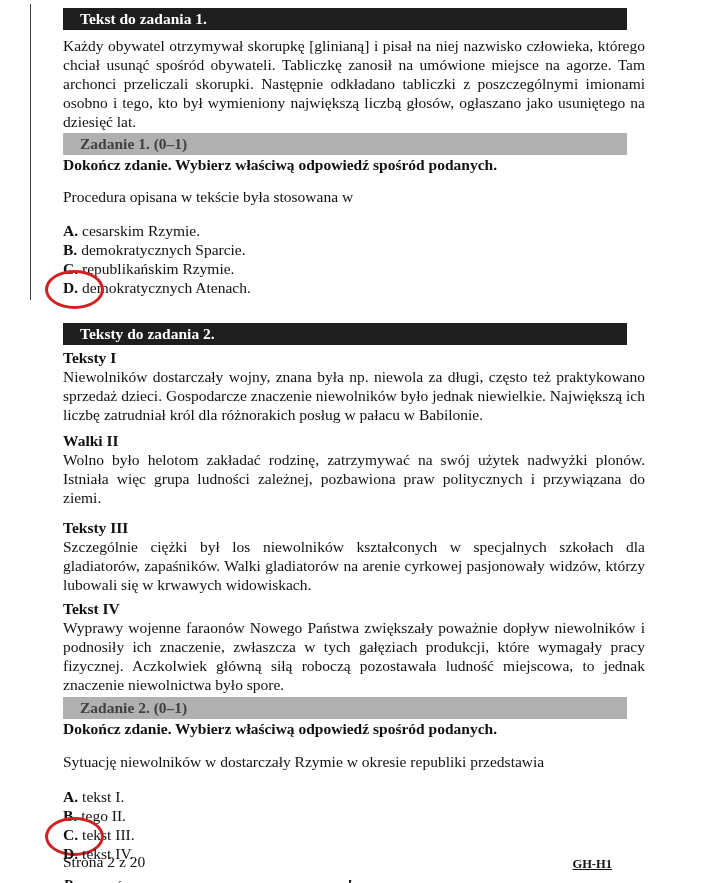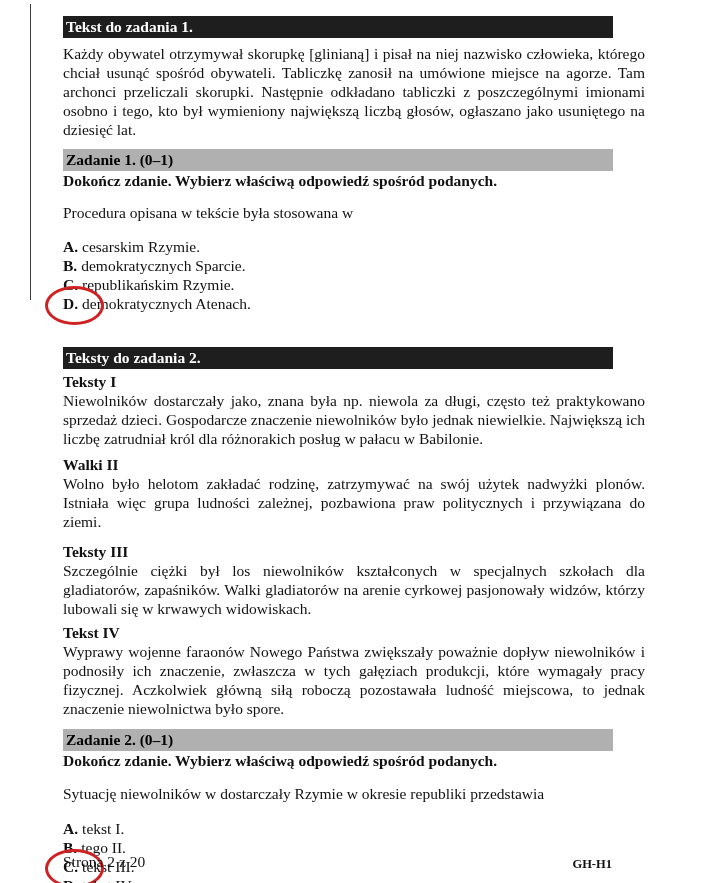--- a/index.html
+++ b/index.html
@@ -14,25 +14,25 @@
     overflow:hidden;
   }
   .content{margin-left:63px;width:582px;}
   .scan-edge{
     position:absolute;left:30px;top:4px;width:1px;height:296px;
     background:#3c3c3c;
   }
   .bar{
     width:547px;
     font-weight:bold;
-    padding:1px 0 2px 3px;
-    margin-top:8px;
+    padding:1px 0 2px 17px;
+    margin-top:0;
   }
   .bar-black{background:#1e1e1e;color:#ffffff;}
-  .bar-gray{background:#b0b0b0;color:#000000;}
+  .bar-gray{background:#b0b0b0;color:#404040;}
   .para{
     text-align:justify;
     margin:0;
   }
   .bold{font-weight:bold;}
   .text-label{font-weight:bold;margin:0;}
   .opt{position:relative;}
   .opt .letter{font-weight:bold;margin-right:4px;}
   .ellipse{
     position:absolute;
@@ -48,21 +48,21 @@
     font-variant:small-caps;
     letter-spacing:0.3px;
     margin:0;
   }
   .footer-page{
     position:absolute;top:852px;left:63px;width:582px;
     text-align:left;
   }
   .footer-code{
     position:absolute;top:855px;right:100px;
-    font-weight:bold;font-size:12.5px;
+    font-weight:bold;font-size:12.5px;text-decoration:underline;
   }
   
   .mt-top{height:8px;}
   .sp1{height:6px;} .sp2{height:2px;} .sp3{height:13px;} .sp4{height:15px;}
   .sp5{height:26px;} .sp6{height:3px;} .sp7{height:7px;} .sp8{height:11px;}
   .sp9{height:5px;} .sp10{height:14px;} .sp11{height:16px;} .sp12{height:12px;}
 </style>
 </head>
 <body>
 
@@ -97,21 +97,21 @@
     <div class="opt">
       <span class="ellipse"></span>
       <span class="letter">D.</span><span>demokratycznych Atenach.</span>
     </div>
 
     <div class="sp5"></div>
     <div class="bar bar-black">Teksty do zadania 2.</div>
     <div class="sp6"></div>
 
     <p class="text-label">Teksty I</p>
-    <p class="para">Niewolników dostarczały jako, znana była np. niewola za długi, często też praktykowano sprzedaż dzieci. Gospodarcze znaczenie niewolników było jednak niewielkie. Największą ich liczbę zatrudniał król dla różnorakich posług w pałacu w Babilonie.</p>
+    <p class="para">Niewolników dostarczały wojny, znana była np. niewola za długi, często też praktykowano sprzedaż dzieci. Gospodarcze znaczenie niewolników było jednak niewielkie. Największą ich liczbę zatrudniał król dla różnorakich posług w pałacu w Babilonie.</p>
     <div class="sp7"></div>
 
     <p class="text-label">Walki II</p>
     <p class="para">Wolno było helotom zakładać rodzinę, zatrzymywać na swój użytek nadwyżki plonów. Istniała więc grupa ludności zależnej, pozbawiona praw politycznych i przywiązana do ziemi.</p>
     <div class="sp8"></div>
 
     <p class="text-label">Teksty III</p>
     <p class="para">Szczególnie ciężki był los niewolników kształconych w specjalnych szkołach dla gladiatorów, zapaśników. Walki gladiatorów na arenie cyrkowej pasjonowały widzów, którzy lubowali się w krwawych widowiskach.</p>
     <div class="sp9"></div>
 

